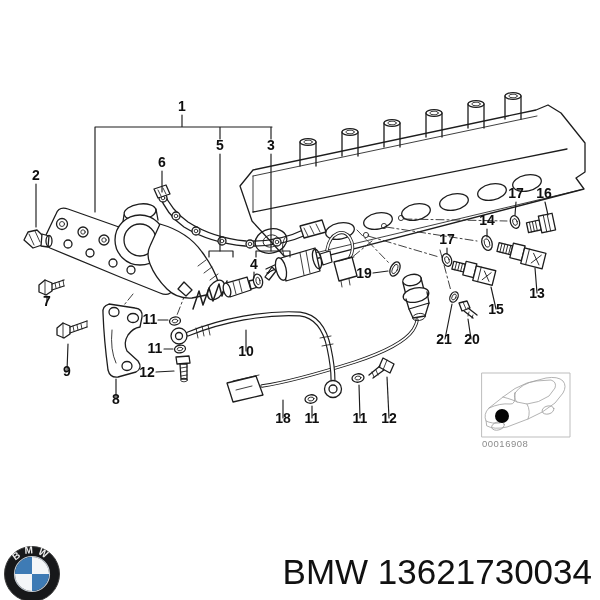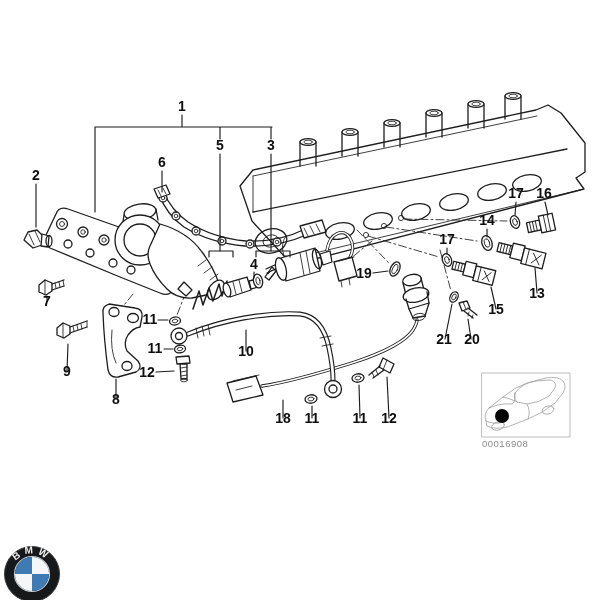--- a/index.html
+++ b/index.html
@@ -351,13 +351,14 @@
     <circle cx="31" cy="29" r="17.5" fill="none" stroke="#c2cad2" stroke-width="1.2"></circle>
     <path class="logo-blue" d="M31,29 L14,29 A17,17 0 0 1 31,12 Z" fill="#3e7bb5"></path>
     <path d="M31,29 L31,12 A17,17 0 0 1 48,29 Z" fill="#f4f6f8"></path>
     <path class="logo-blue" d="M31,29 L48,29 A17,17 0 0 1 31,46 Z" fill="#3e7bb5"></path>
     <path d="M31,29 L31,46 A17,17 0 0 1 14,29 Z" fill="#f4f6f8"></path>
     <text class="logo-letters">
       <textPath href="#bmwArc" startOffset="50%" text-anchor="middle">BMW</textPath>
     </text>
   </svg>
 
+  <div class="part-label">BMW 13621730034</div>
 </div>
 
 </body></html>

